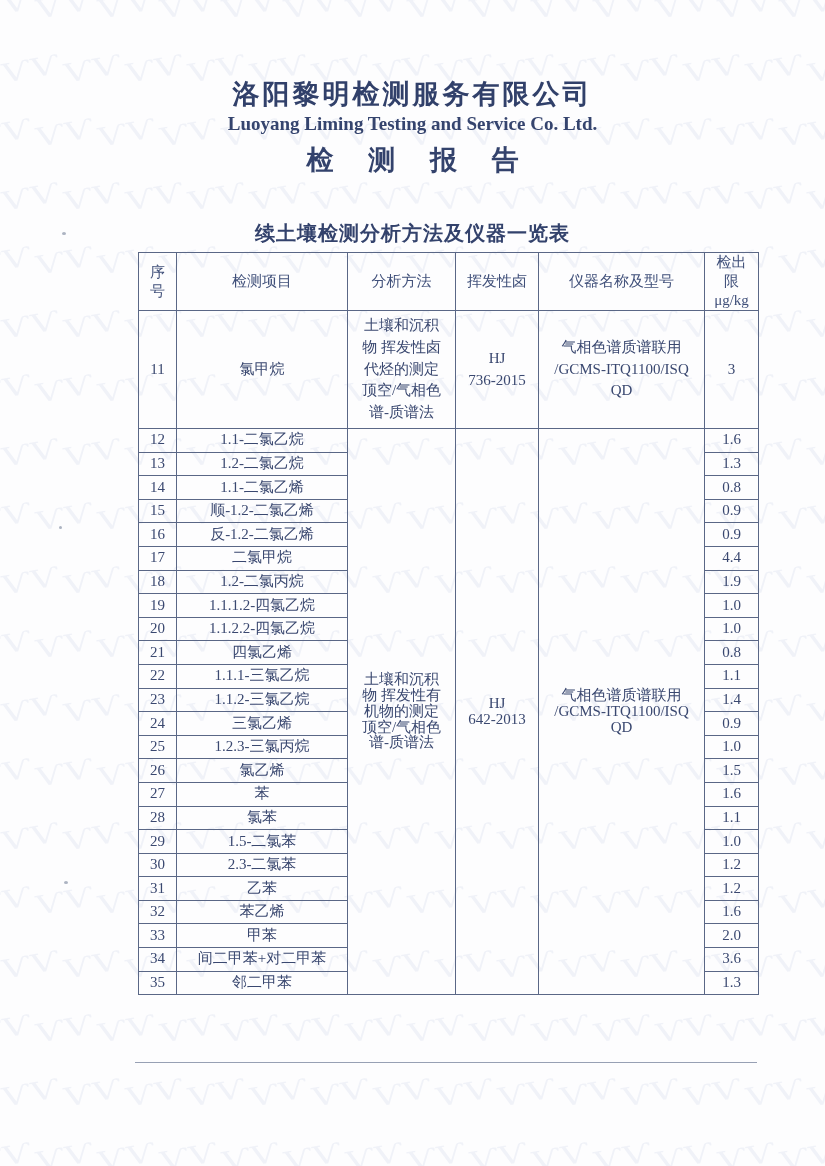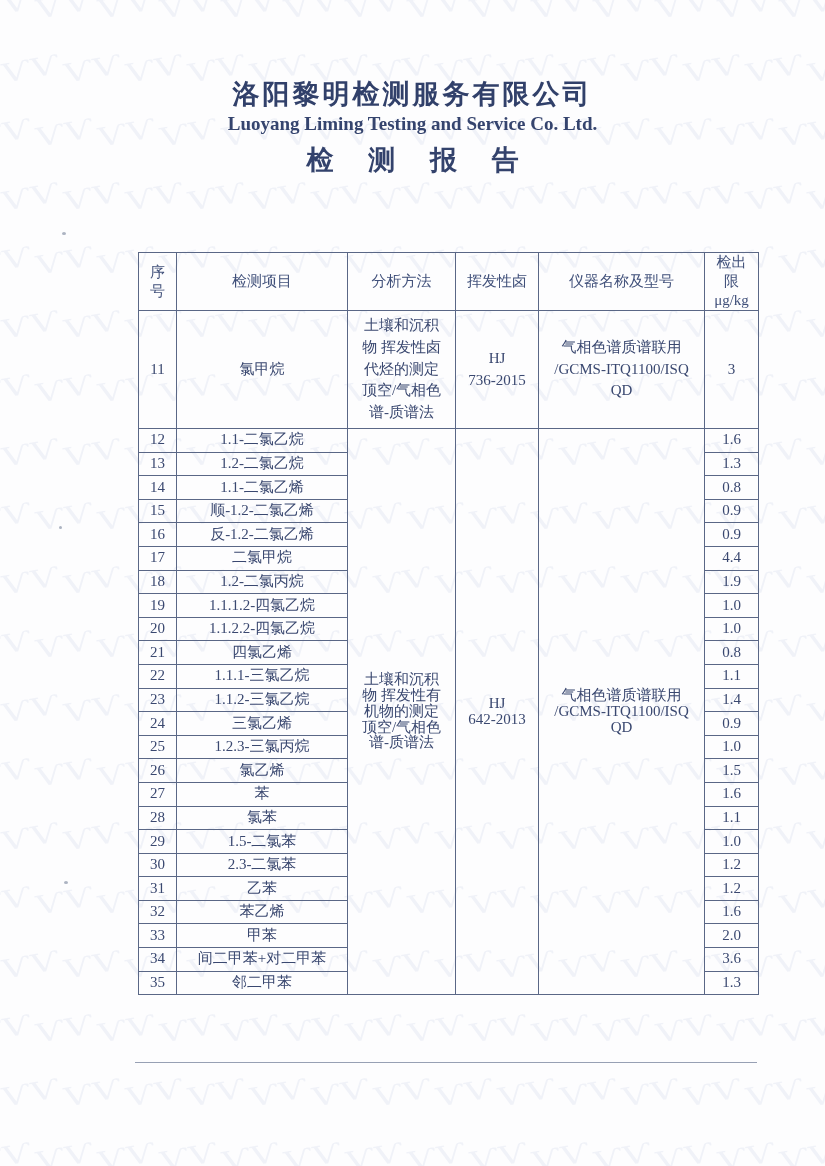--- a/index.html
+++ b/index.html
@@ -362,20 +362,21 @@
       <span style="left: 662px; top: 1142px;">ѴѴ</span>
       <span style="left: 724px; top: 1142px;">ѴѴ</span>
       <span style="left: 786px; top: 1142px;">ѴѴ</span>
     </div>
 
   <div class="layer company-cn">洛阳黎明检测服务有限公司</div>
   <div class="layer company-en">Luoyang Liming Testing and Service Co. Ltd.</div>
   <div class="layer title-cn">检 测 报 告</div>
 
 
+  <div class="layer table-title">续土壤检测分析方法及仪器一览表</div>
 
   <table class="methods">
     <colgroup>
       <col style="width:38px">
         <col style="width:171px">
         <col style="width:108px">
       <col style="width:83px">
         <col style="width:166px">
         <col style="width:54px">
     </colgroup>

